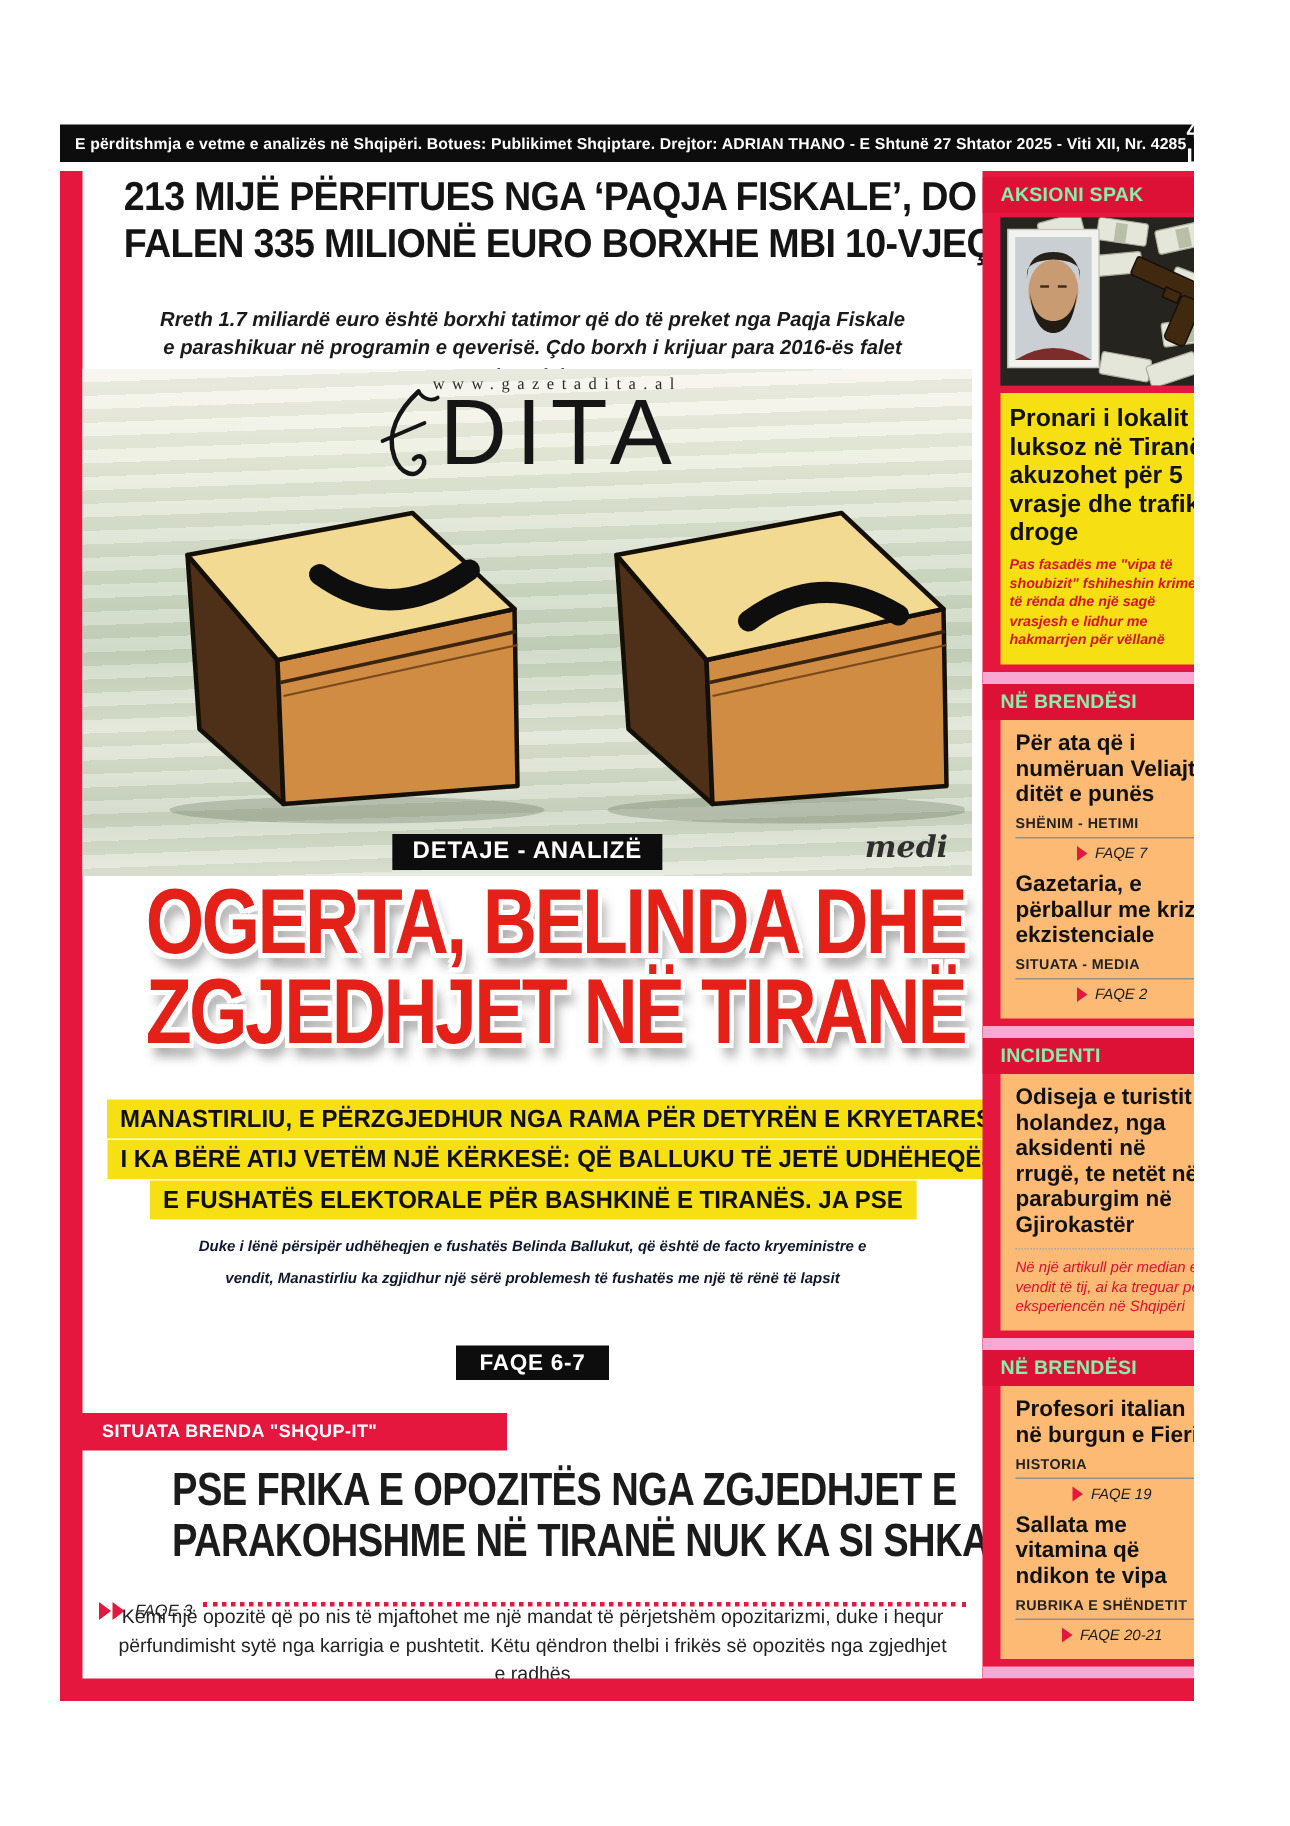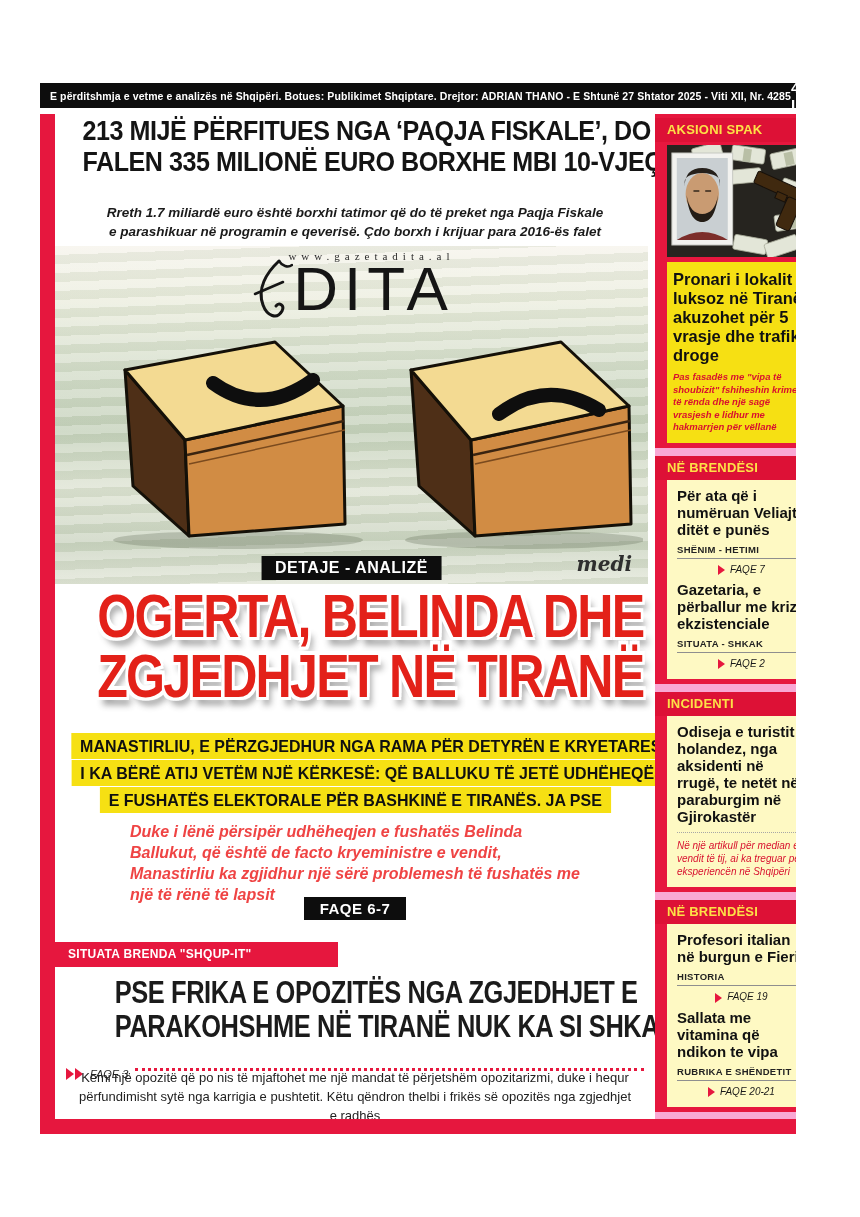--- a/index.html
+++ b/index.html
@@ -43,53 +43,53 @@
   .feature-headline{position:absolute;left:62px;top:585px;width:586px;text-align:center;}
   .feature-headline .ln{display:block;white-space:nowrap;font-weight:bold;font-size:57px;line-height:60px;
       letter-spacing:-2px;color:#e32119;transform:scale(.88,1.08);transform-origin:center;
       text-shadow:-3px -3px 0 #fff,3px -3px 0 #fff,-3px 3px 0 #fff,3px 3px 0 #fff,
                   -3px 0 0 #fff,3px 0 0 #fff,0 -3px 0 #fff,0 3px 0 #fff,5px 8px 7px rgba(50,50,50,.45);}
   .highlight{position:absolute;left:62px;top:733px;width:586px;text-align:center;}
   .highlight .hl{display:block;margin:0 0 1px 0;}
   .highlight span{display:inline-block;background:#f6e013;color:#101010;font-weight:bold;
                   font-size:16.5px;line-height:20px;padding:3px 9px;white-space:nowrap;
                   transform:scaleX(.97);transform-origin:center;}
-  .feature-deck{position:absolute;left:130px;top:821px;width:450px;text-align:left;
-                font-style:italic;font-weight:bold;font-size:16px;line-height:21px;color:#ef4444;}
+  .feature-deck{position:absolute;left:130px;top:821px;width:450px;text-align:center;
+                font-style:italic;font-weight:bold;font-size:10px;line-height:21px;color:#0f172a;}
   .faqe67{position:absolute;left:62px;top:897px;width:586px;text-align:center;}
   .faqe67 .badge-black{font-size:15px;padding:3px 16px;letter-spacing:.5px;}
   
   .kicker{position:absolute;left:40px;top:942px;width:298px;height:25px;background:#e6173e;
           color:#fff;font-weight:bold;font-size:12px;line-height:25px;padding-left:28px;
           box-sizing:border-box;letter-spacing:.3px;white-space:nowrap;}
   .sec-headline{position:absolute;left:62px;top:976px;width:586px;text-align:center;}
   .sec-headline .ln{display:block;white-space:nowrap;font-weight:bold;font-size:31px;line-height:34px;
                     letter-spacing:-.5px;color:#1b1b1b;transform:scaleX(.82);transform-origin:center;}
   .page3row{position:absolute;left:66px;top:1068px;width:578px;display:flex;align-items:flex-start;gap:7px;}
   .dbl-tri{display:flex;gap:1px;}
   .dbl-tri i{display:block;width:0;height:0;border-left:8px solid #e6173e;
              border-top:6px solid transparent;border-bottom:6px solid transparent;}
   .page3row .lbl{font-size:11px;font-style:italic;color:#222;white-space:nowrap;}
   .page3row .dots{flex:1;border-bottom:3px dotted #e6173e;margin-bottom:5px;}
   .sec-deck{position:absolute;left:75px;top:1068px;width:560px;text-align:center;
             font-size:13px;line-height:19px;color:#222;}
   
   .sidebar{position:absolute;left:655px;top:114px;width:167px;height:1020px;background:#e6173e;
            box-sizing:border-box;overflow:hidden;}
-  .sb-header{height:24px;line-height:24px;color:#fde047;font-weight:bold;font-size:13px;
+  .sb-header{height:24px;line-height:24px;color:#86efac;font-weight:bold;font-size:13px;
              padding:0 10px 0 12px;display:flex;justify-content:space-between;align-items:center;
              background:#dd1136;letter-spacing:.2px;}
   .sb-gap{border-top:8px solid #f9a8d4;}
   .sb-photo{margin:3px 8px 0 12px;height:112px;background:#222;}
   .sb-photo svg{display:block;width:100%;height:100%;}
   .sb-yellow{margin:5px 8px 0 12px;background:#f6e013;padding:8px 9px 9px 6px;box-sizing:border-box;}
   .sb-yellow .ttl{font-weight:bold;font-size:16.5px;line-height:19px;color:#111;}
   .sb-yellow .note{margin-top:6px;font-style:italic;font-size:9.5px;line-height:12.5px;
                    color:#d8112f;font-weight:bold;}
-  .sb-panel{margin:0 8px 0 12px;background:#fef9c3;padding:7px 8px 4px 10px;box-sizing:border-box;}
+  .sb-panel{margin:0 8px 0 12px;background:#fdba74;padding:7px 8px 4px 10px;box-sizing:border-box;}
   .sb-item-title{font-weight:bold;font-size:15px;line-height:17px;color:#111;}
   .sb-cat{margin-top:6px;font-size:9.5px;font-weight:bold;letter-spacing:.3px;color:#222;
           padding-bottom:3px;border-bottom:1px solid #8f8f8f;}
   .sb-pageref{margin:5px 0 6px;text-align:center;font-size:10px;font-style:italic;color:#1a1a1a;}
   .sb-pageref .tri{display:inline-block;width:0;height:0;border-left:7px solid #e6173e;
                    border-top:5px solid transparent;border-bottom:5px solid transparent;
                    vertical-align:middle;margin-right:5px;}
   .sb-dotline{border-top:1px dotted #a7a7a7;margin:7px 0 6px;}
   .sb-note-red{font-style:italic;font-size:10px;line-height:13px;color:#d8112f;padding-bottom:5px;}
   .mt6{margin-top:6px;}
@@ -233,21 +233,21 @@
     <div class="sb-header sb-gap" style="margin-top:5px;">
       <span>NË BRENDËSI</span>
     </div>
     <div class="sb-panel">
       <div class="sb-item-title">Për ata që i numëruan Veliajt ditët e punës</div>
       <div class="sb-cat">SHËNIM - HETIMI</div>
       <div class="sb-pageref">
         <span class="tri"></span><span>FAQE 7</span>
       </div>
       <div class="sb-item-title mt6">Gazetaria, e përballur me krizë ekzistenciale</div>
-      <div class="sb-cat">SITUATA - SHKAK</div>
+      <div class="sb-cat">SITUATA - MEDIA</div>
       <div class="sb-pageref">
         <span class="tri"></span><span>FAQE 2</span>
       </div>
     </div>
 
     <div class="sb-header sb-gap" style="margin-top:5px;">
       <span>INCIDENTI</span>
       <span>24</span>
     </div>
     <div class="sb-panel">

